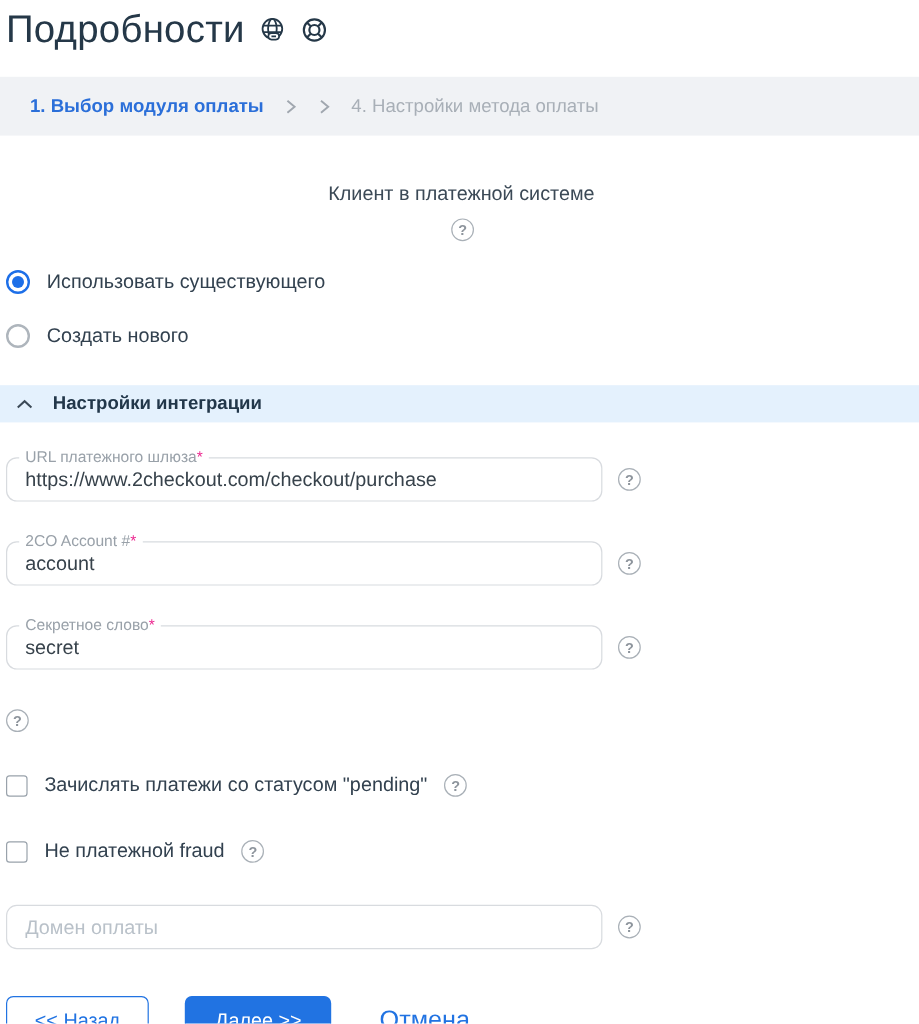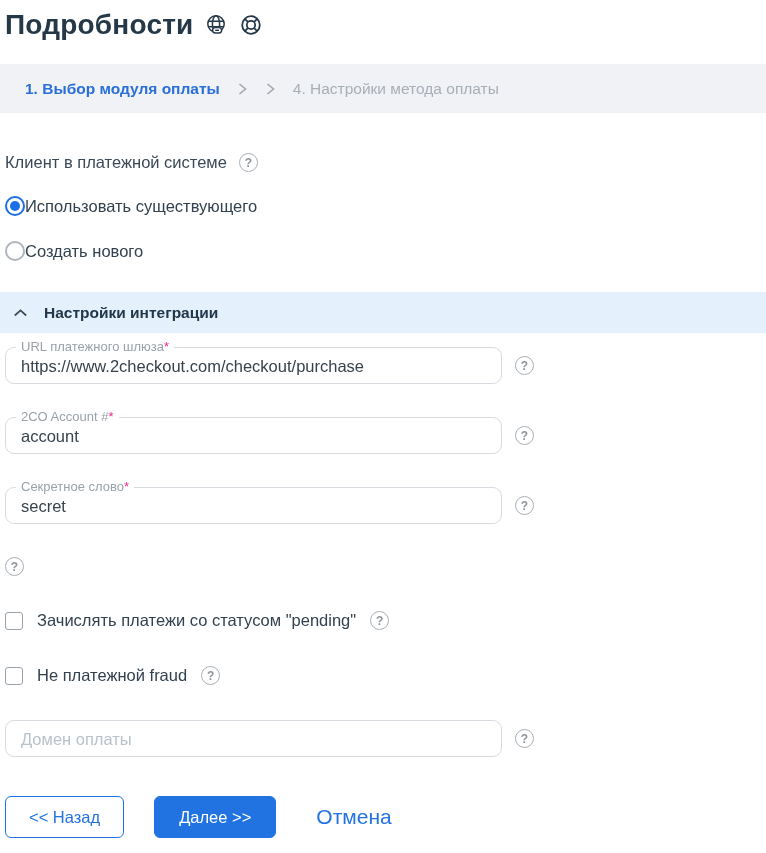--- a/index.html
+++ b/index.html
@@ -3,73 +3,73 @@
 <meta charset="utf-8">
 <style>
   * { box-sizing: border-box; }
   html,body { margin:0; padding:0; }
   body {
     width:766px; height:853px; background:#ffffff; overflow:hidden;
     font-family:"Liberation Sans", sans-serif; color:#2e3d4c;
   }
   
   .title-row { display:flex; align-items:center; gap:11px; padding:7px 0 0 5px; height:42px; }
-  .page-title { font-size:28px; font-weight:700; color:#253848; letter-spacing:.2px; }
+  .page-title { font-size:32px; font-weight:400; color:#253848; letter-spacing:.2px; }
   .title-icon { display:flex; align-items:center; }
   
   .steps {
     margin-top:22px; height:49px; background:#f0f2f5;
     display:flex; align-items:center; gap:17px; padding-left:25px;
     font-size:15.5px; white-space:nowrap;
   }
   .step-link { color:#2b6fd9; cursor:pointer;font-weight:bold; }
   .step-active { color:#22374a; font-weight:700; }
   .step-disabled { color:#a8afb7; }
   .step-sep { display:flex; align-items:center; }
   
   .content { padding-left:5px; }
-  .inline-row { display:flex; align-items:center; gap:10px; }
+  .inline-row { display:flex; align-items:center; gap:10px;flex-direction:column; }
   .client-label { margin-top:40px; font-size:16.5px; color:#3b4956; }
   .client-label .lbl { margin-right:2px; }
   
   .help {
     width:19px; height:19px; border-radius:50%; flex:0 0 auto;
     border:1px solid #a9b0b7; color:#8d949c; font-size:12px; font-weight:700;
     display:flex; align-items:center; justify-content:center; background:#fff;
   }
   
-  .radio-row { margin-top:24px; display:flex; align-items:flex-end; cursor:pointer; }
+  .radio-row { margin-top:24px; display:flex; align-items:flex-end; gap:14px; cursor:pointer; }
   .radio-row + .radio-row { margin-top:25px; }
   .radio { width:20px; height:20px; border-radius:50%; flex:0 0 auto; display:flex; align-items:center; justify-content:center; }
   .radio.on  { border:2px solid #1d6fe8; }
   .radio.on .dot { width:10px; height:10px; border-radius:50%; background:#1d6fe8; }
   .radio.off { border:2px solid #aeb5bc; }
   .radio-label { font-size:16.5px; color:#32414f; }
   
   .section-header {
-    margin-top:31px; height:41px; background:#e4f1fd; width:766px;
+    margin-top:31px; height:31px; background:#e4f1fd; width:766px;
     display:flex; align-items:center; gap:16px; padding-left:13px; cursor:pointer;
   }
   .section-title { font-size:15.5px; font-weight:700; color:#22374a; }
   
   .field-row { display:flex; align-items:center; gap:13px; margin-left:5px; }
   .field { position:relative; width:497px; }
   .field input {
     width:100%; height:37px; border:1px solid #d8dbdf; border-radius:9px;
     padding:2px 18px 0 15px; font-size:16.5px; color:#37424b; outline:none;
     font-family:"Liberation Sans", sans-serif; background:#fff;
   }
   .field input::placeholder { color:#b9c1c9; }
   .flabel {
     position:absolute; top:-8px; left:11px; background:#fff; padding:0 5px;
     font-size:13px; color:#99a1a9; line-height:15px; white-space:nowrap;
   }
   .req { color:#ec268f; }
   .select-chevron { position:absolute; right:13px; top:12px; pointer-events:none; }
-  .mt-first { margin-top:14px; }
+  .mt-first { margin-top:29px; }
   .mt-field { margin-top:33px; }
   
   .check-row { display:flex; align-items:center; gap:14px; margin-left:5px; cursor:pointer; }
   .checkbox {
     width:18px; height:18px; border:1.5px solid #99a2ab; border-radius:3px;
     background:#fff; flex:0 0 auto;
   }
   .check-label { font-size:16.5px; color:#32414f; }
   .mt-check1 { margin-top:35px; }
   .mt-check2 { margin-top:36px; }

